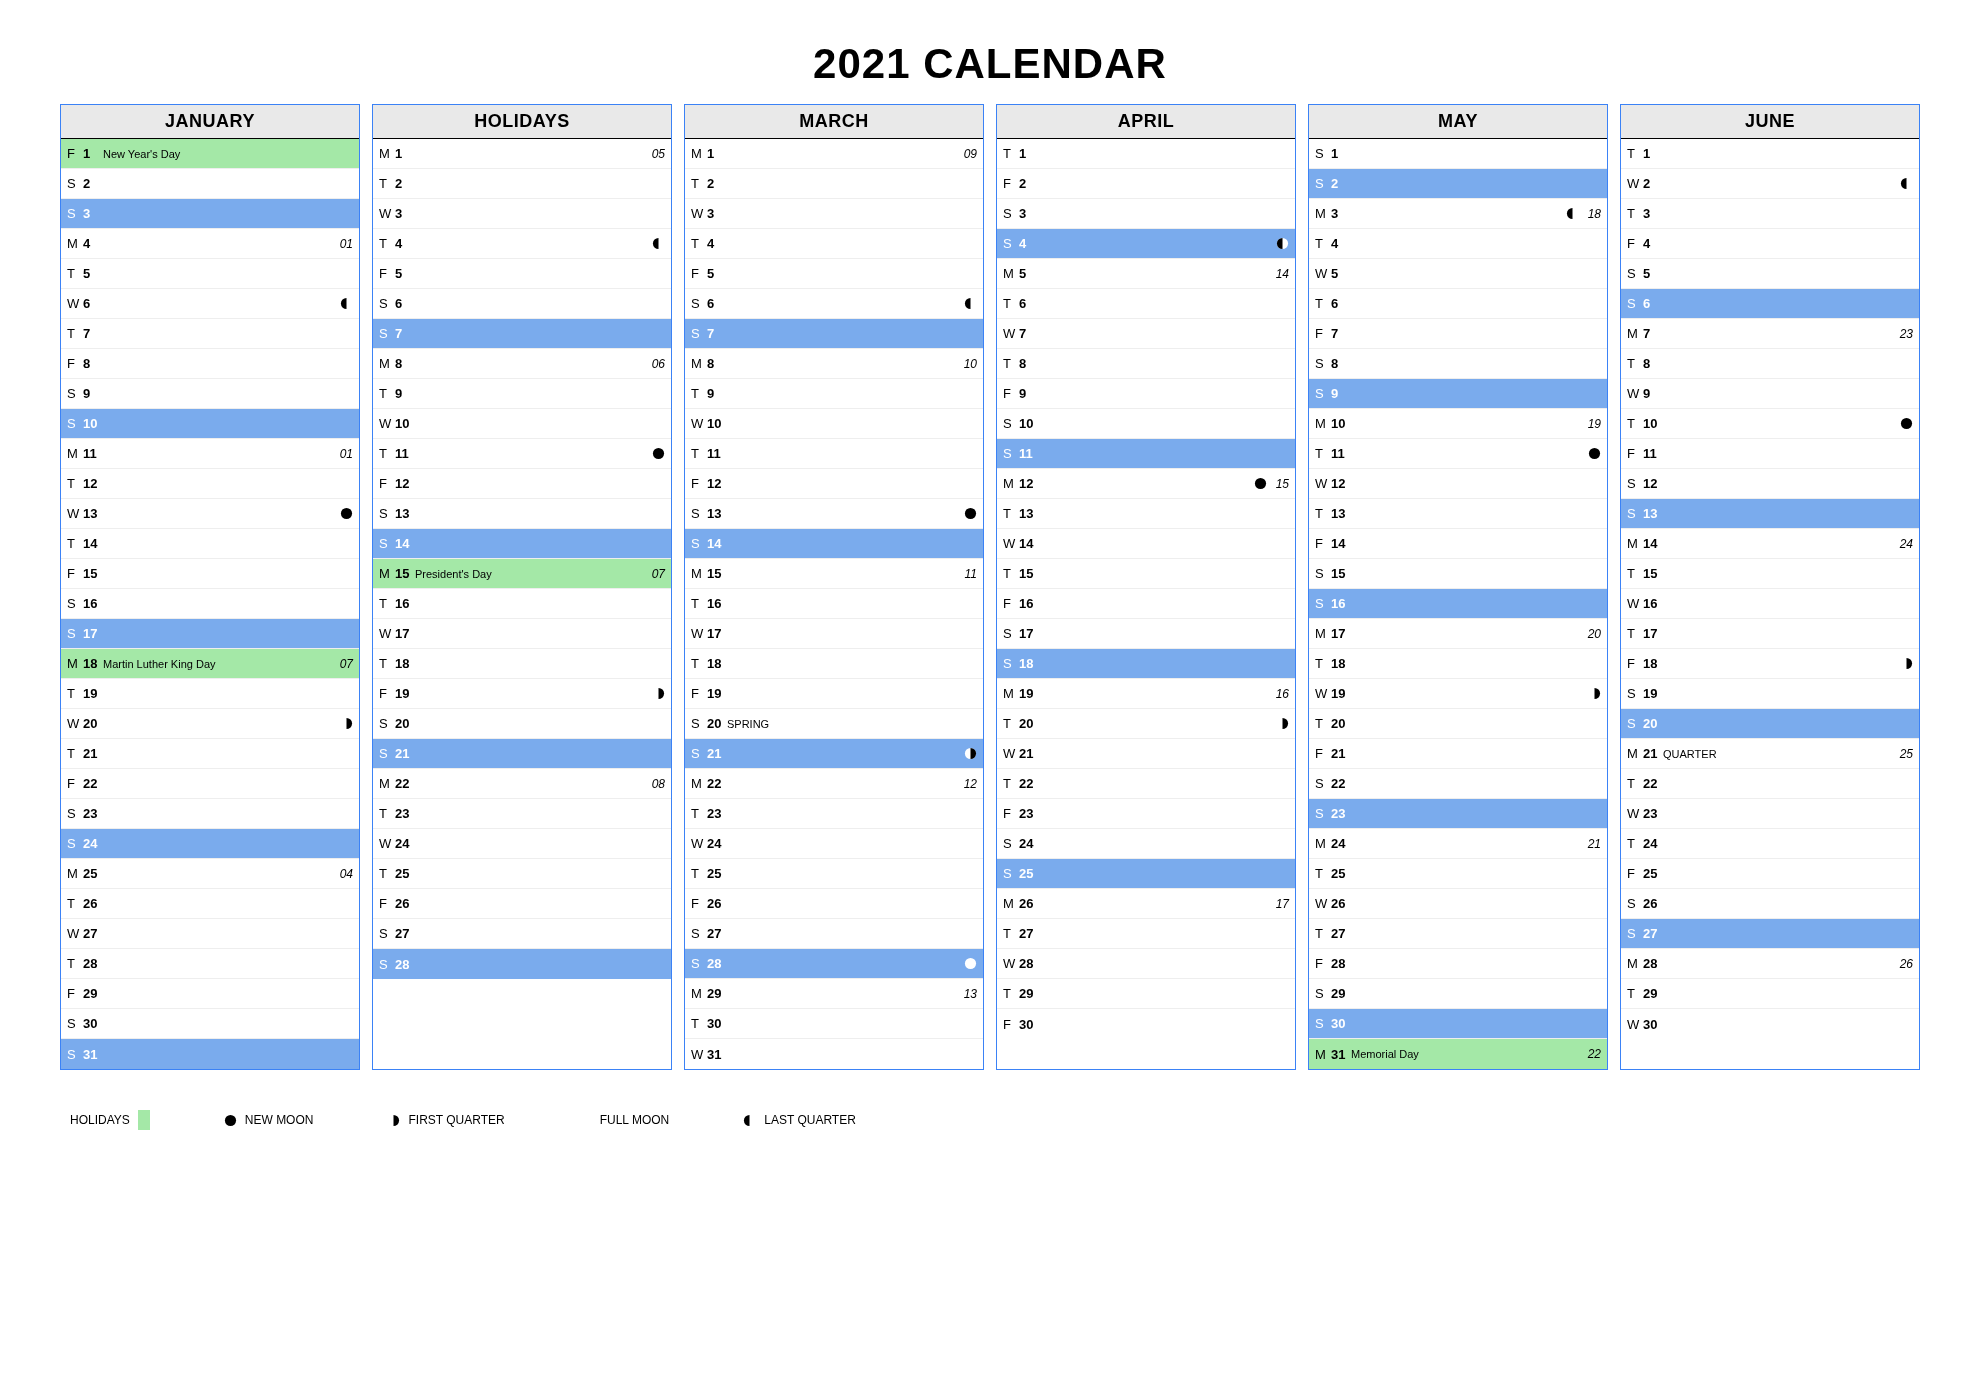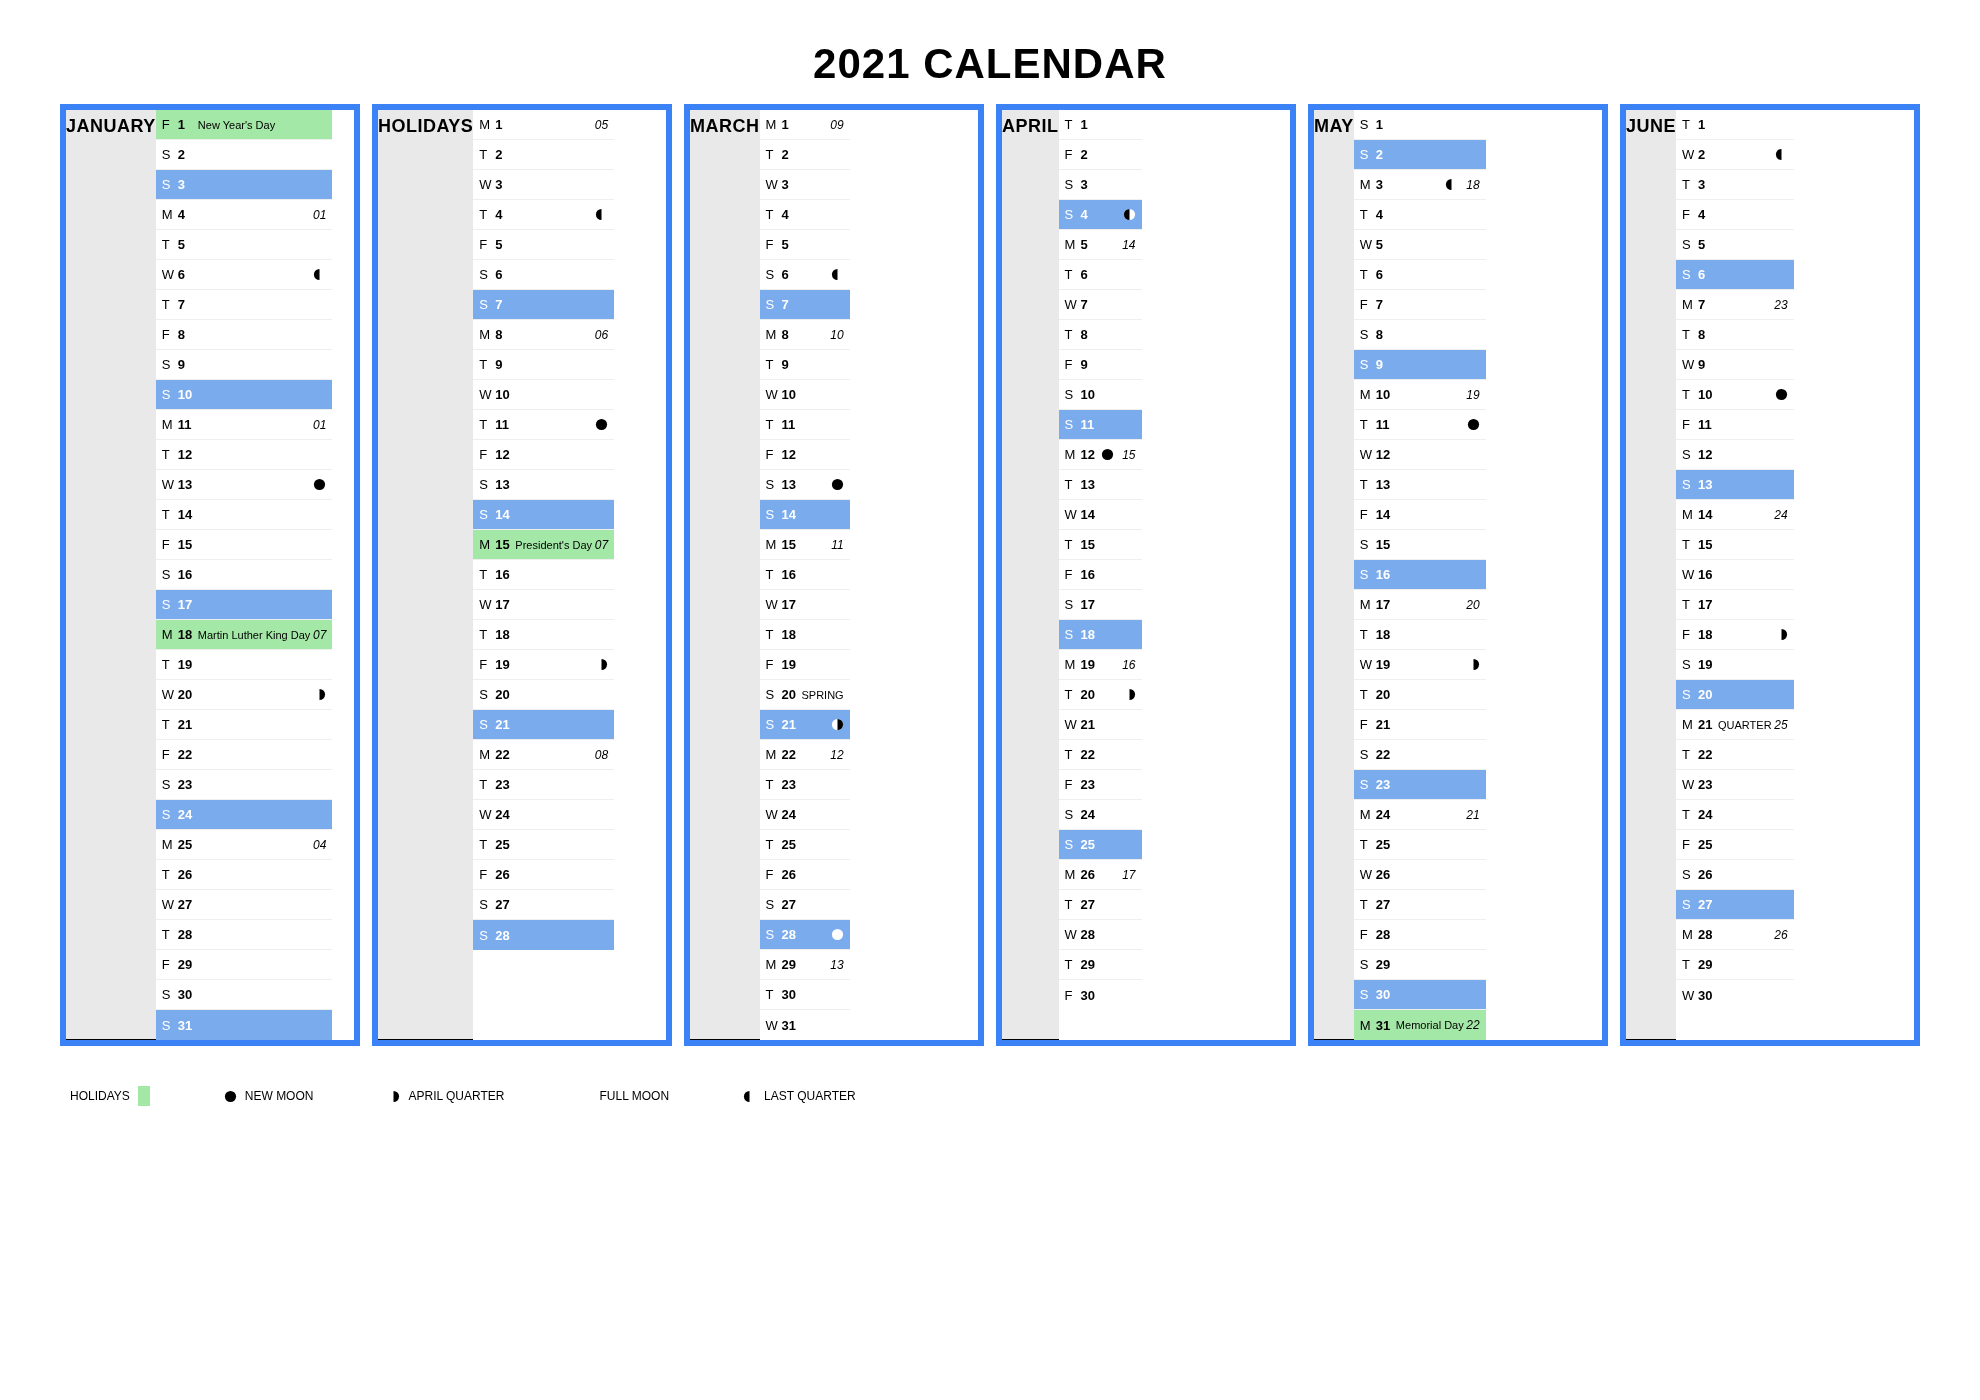--- a/index.html
+++ b/index.html
@@ -1,19 +1,19 @@
 <!DOCTYPE html>
 <html><head>
 <meta charset="utf-8">
 <style>
   * { box-sizing: border-box; margin: 0; padding: 0; }
   body { font-family: Arial, Helvetica, sans-serif; background: #fff; padding: 40px 60px; }
   .title { text-align: center; font-size: 42px; font-weight: 900; letter-spacing: 1px; margin-bottom: 16px; }
   .grid { display: flex; gap: 12px; }
-  .month { flex: 1; border: 6px solid #3b82f6; display: flex; flex-direction: row; }
+  .month { flex: 1; border: 1px solid #3b82f6; display: flex; flex-direction: column; }
   .month-header { background: #e9e9e9; border-bottom: 1px solid #000; font-weight: 900; text-align: center; padding: 6px 0; font-size: 18px; letter-spacing: 0.5px; }
   .days { display: flex; flex-direction: column; }
   .day-row { display: flex; align-items: center; height: 30px; padding: 0 6px; font-size: 13px; border-bottom: 1px solid #eee; position: relative; }
   .day-row:last-child { border-bottom: none; }
   .day-row.sun { background: #7aabed; color: #fff; }
   .day-row.hol { background: #a4e8a7; color: #000; }
   .dow { width: 16px; font-weight: 400; }
   .dnum { font-weight: 700; min-width: 20px; }
   .event { font-size: 11px; margin-left: 0; font-weight: 400; }
   .right { margin-left: auto; display: flex; align-items: center; gap: 6px; font-style: italic; }
@@ -1006,21 +1006,21 @@
     <span class="moon"><svg viewBox="0 0 14 14">
           <circle class="outer" cx="7" cy="7" r="6" fill="#000"></circle>
         </svg></span>
     <span>NEW MOON</span>
   </div>
   <div class="legend-item">
     <span class="moon"><svg viewBox="0 0 14 14">
           <circle class="outer" cx="7" cy="7" r="6" fill="#fff"></circle>
           <path d="M7 1 A6 6 0 0 1 7 13 Z" fill="#000"></path>
         </svg></span>
-    <span>APRIL QUARTER</span>
+    <span>FIRST QUARTER</span>
   </div>
   <div class="legend-item">
     <span class="moon"><svg viewBox="0 0 14 14">
           <circle class="outer" cx="7" cy="7" r="6" fill="#fff"></circle>
         </svg></span>
     <span>FULL MOON</span>
   </div>
   <div class="legend-item">
     <span class="moon"><svg viewBox="0 0 14 14">
           <circle class="outer" cx="7" cy="7" r="6" fill="#fff"></circle>

